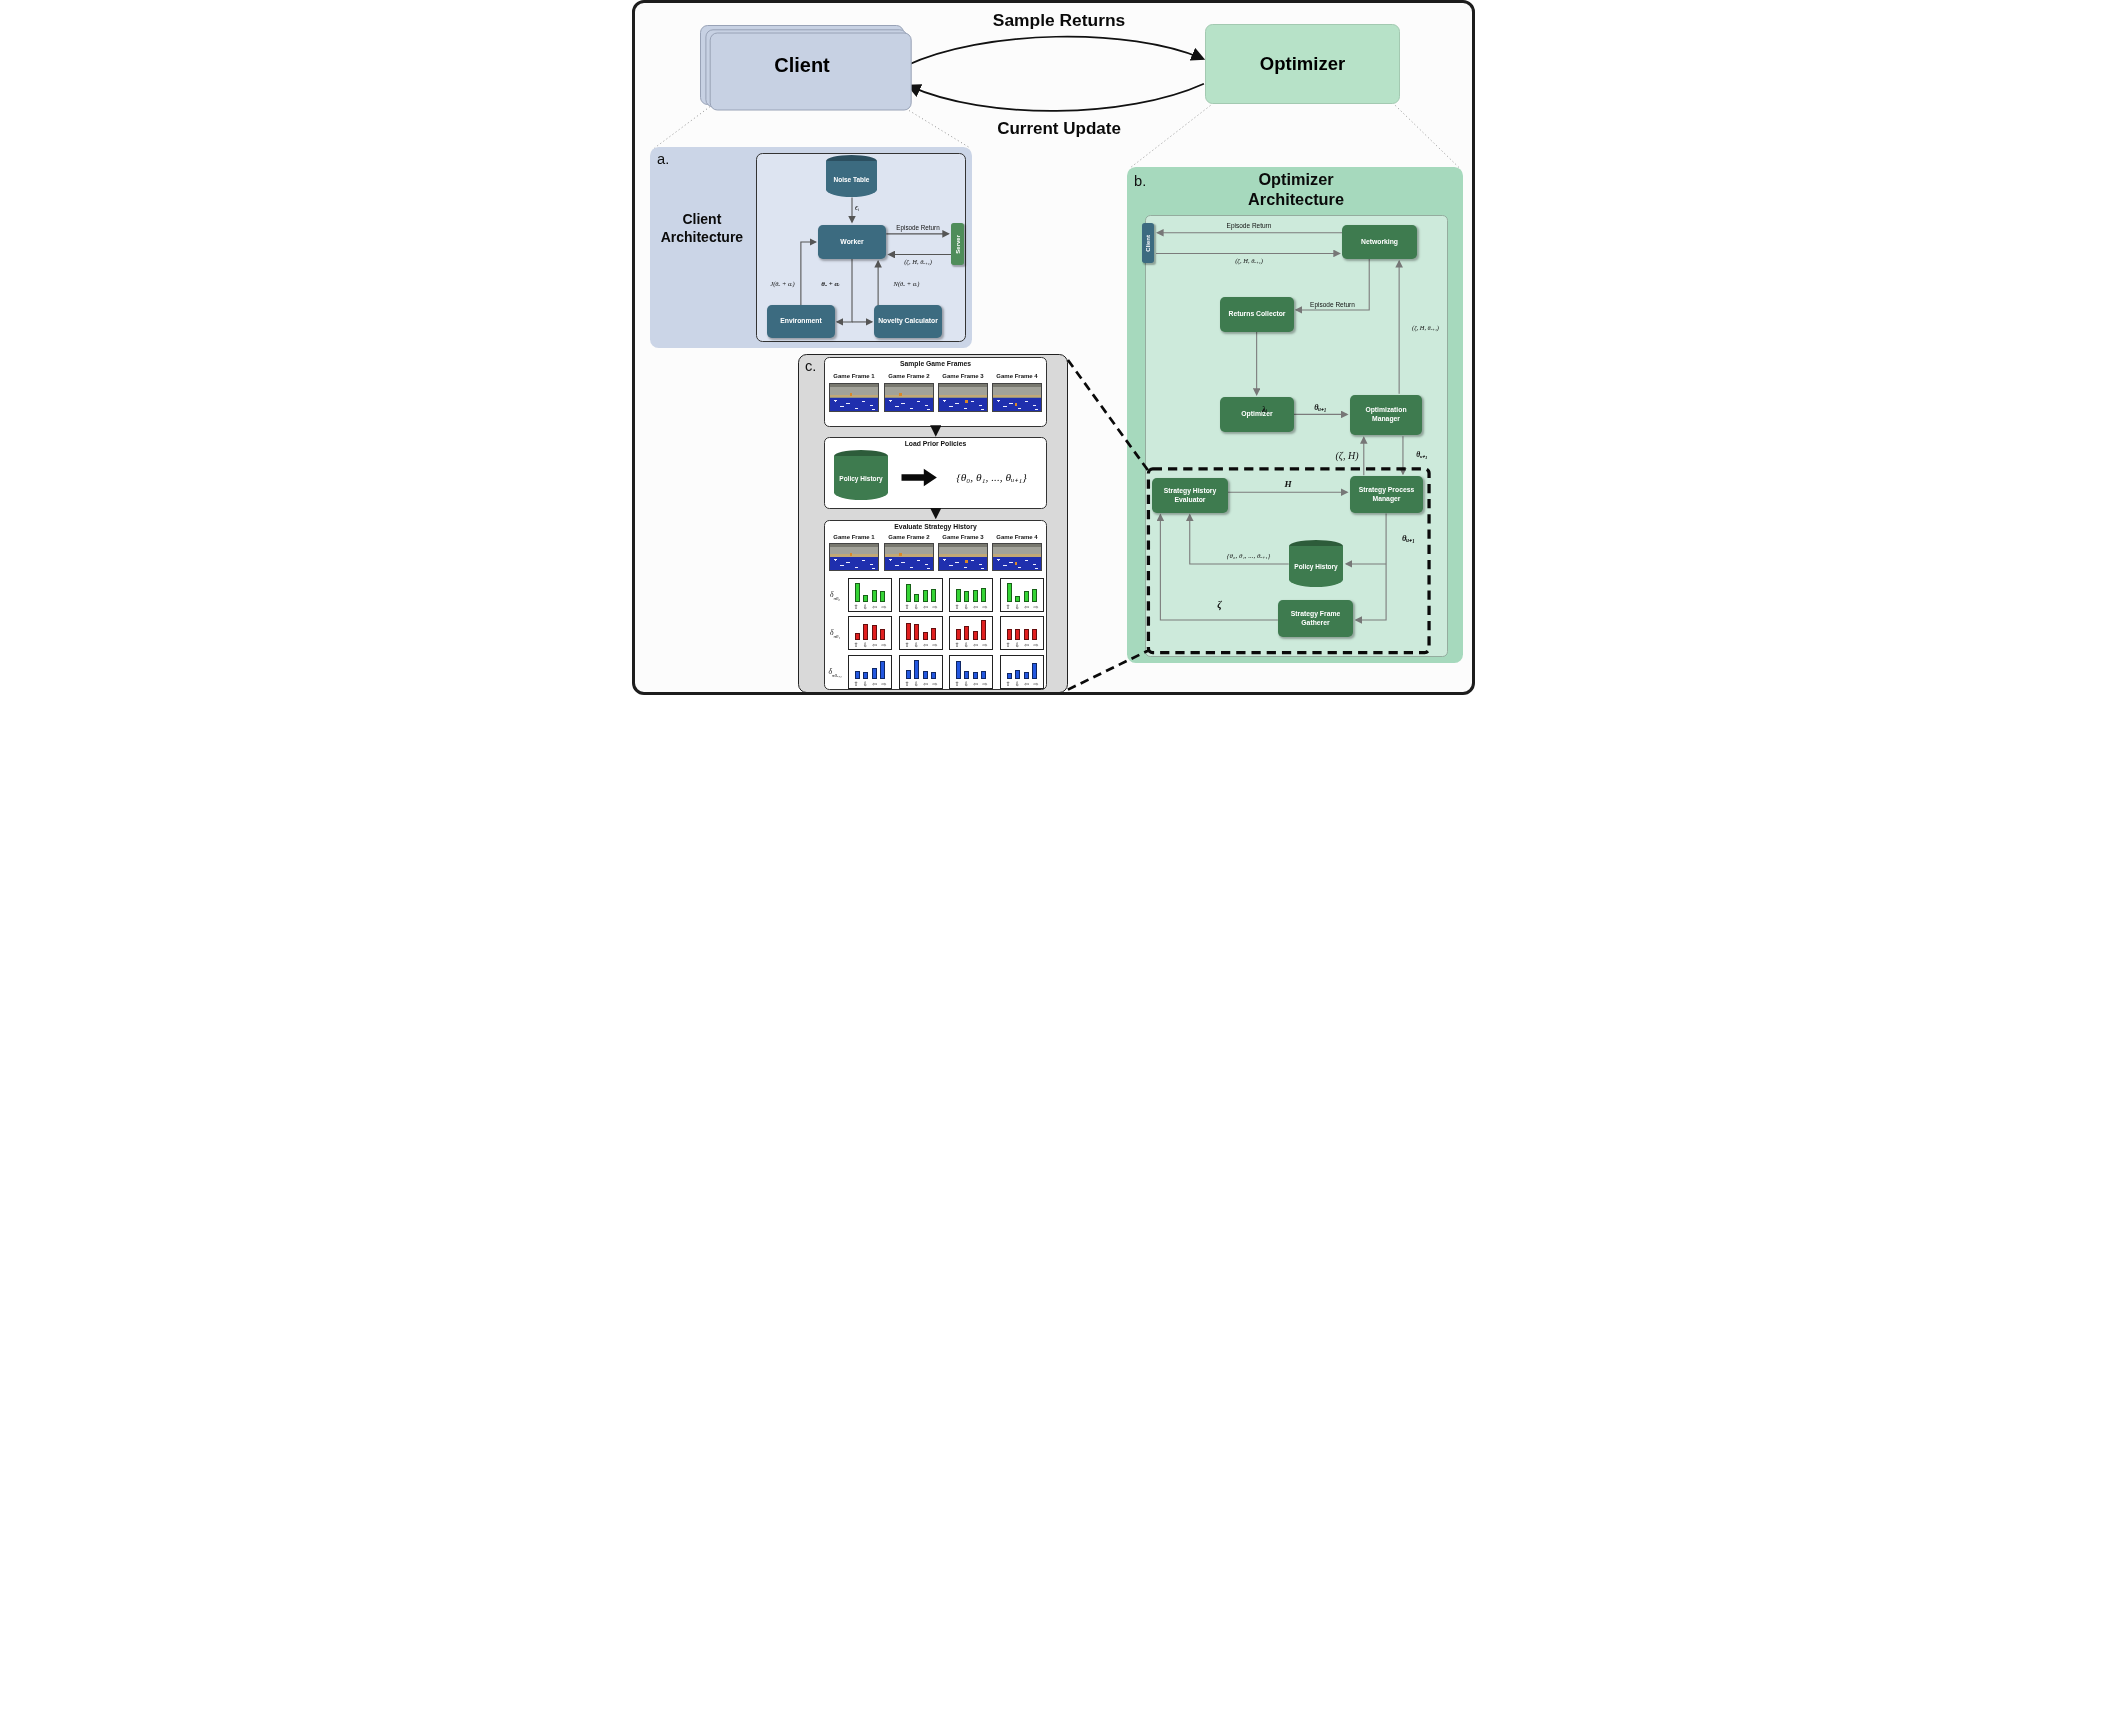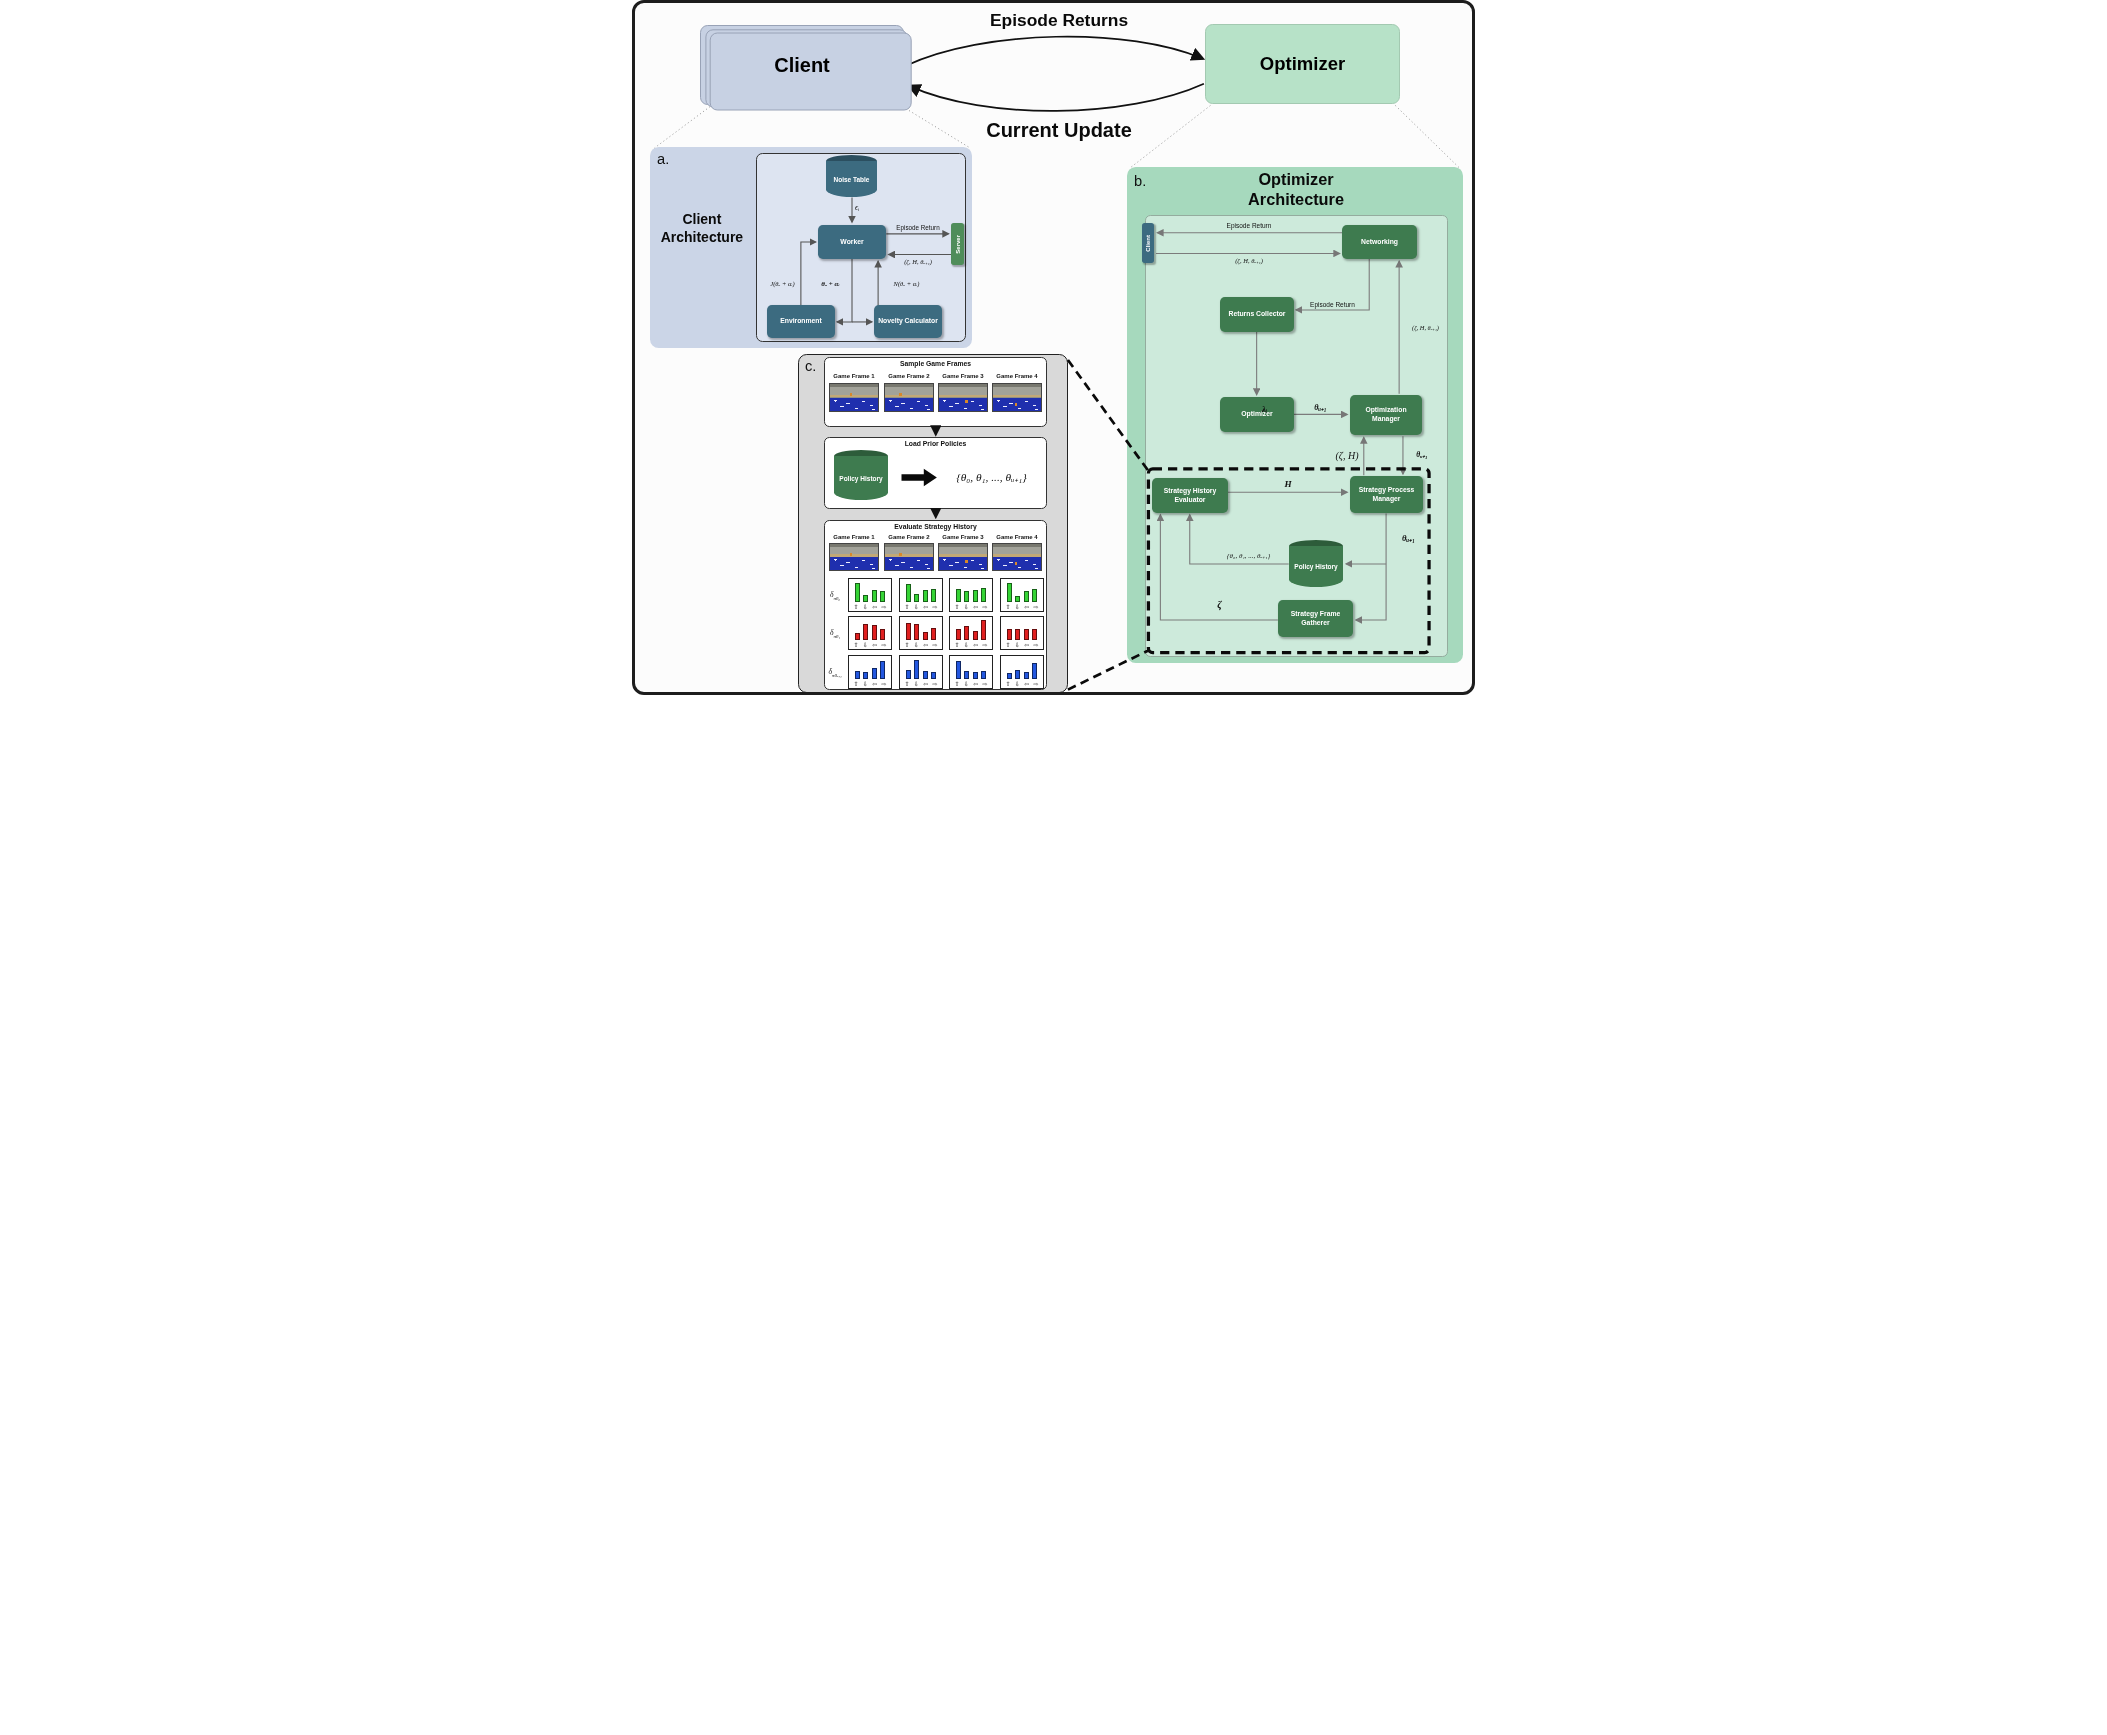--- a/index.html
+++ b/index.html
@@ -123,31 +123,31 @@
 
     <rect x="944" y="856" width="516" height="338" rx="8" fill="none" stroke="#0a0a0a" stroke-width="6" stroke-dasharray="17 11"></rect>
     <path d="M 796 656 L 944 860" stroke="#0a0a0a" stroke-width="5" stroke-dasharray="16 10" fill="none"></path>
     <path d="M 796 1262 L 944 1190" stroke="#0a0a0a" stroke-width="5" stroke-dasharray="16 10" fill="none"></path>
 
     <path d="M 553 778 L 553 793" stroke="#111" stroke-width="2.6" fill="none" marker-end="url(#ah-black)"></path>
     <path d="M 553 930 L 553 945" stroke="#111" stroke-width="2.6" fill="none" marker-end="url(#ah-black)"></path>
     <polygon points="490,866 531,866 531,856 555,872 531,888 531,878 490,878" fill="#0a0a0a"></polygon>
   </svg>
 
-  <div class="big-title" style="left:326px;top:6.5px;width:196px;font-size:17.4px;">Episode Returns</div>
+  <div class="big-title" style="left:326px;top:6.5px;width:196px;font-size:17.4px;">Sample Returns</div>
 
   <div class="card stack-card" style="left:65px;top:22px;width:204px;height:80px;background:var(--client-fill,#c7d1e3);border:1.1px solid #98a2b6;font-size:20px;">
     <span>Client</span>
   </div>
 
   <div class="card" style="left:570px;top:20.7px;width:195px;height:80px;background:var(--optimizer-fill,#b7e2c8);border:1.1px solid #a3c9b1;font-size:18.5px;">
     <span>Optimizer</span>
   </div>
 
-  <div class="big-title" style="left:326px;top:116px;width:196px;font-size:20px;">Current Update</div>
+  <div class="big-title" style="left:326px;top:116px;width:196px;font-size:17px;">Current Update</div>
 
   <div class="tag" style="left:22px;top:148px;">a.</div>
   <div class="big-title" style="left:17.4px;top:208px;width:99px;font-size:14px;line-height:1.25;">
     <div>Client</div>
     <div>Architecture</div>
   </div>
 
   <div class="cylinder cyl-teal" style="left:191px;top:152px;width:51px;height:42px;">
     <div class="cyl-top"></div>
     <div class="cyl-body">

